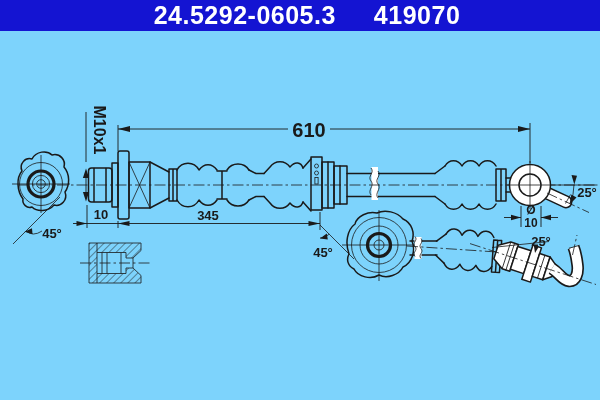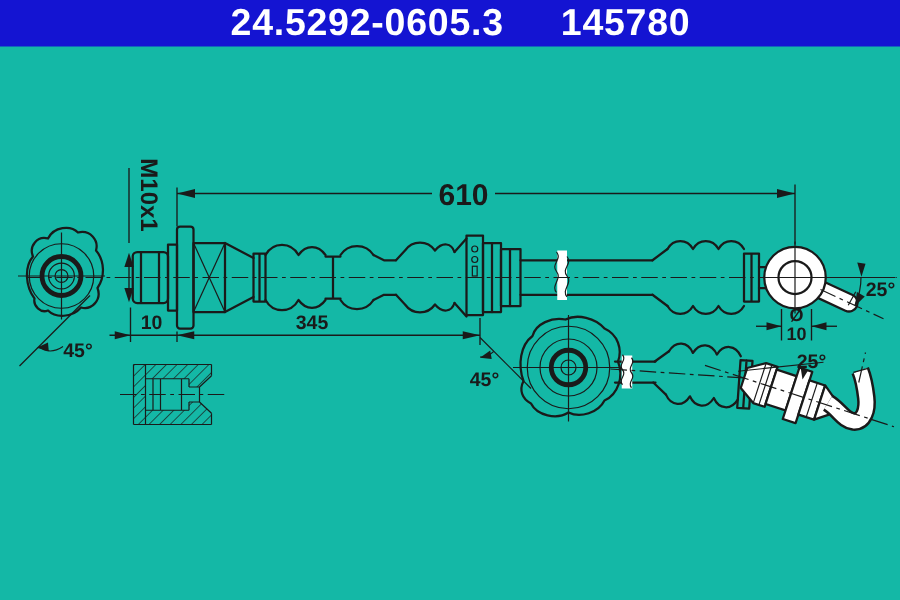--- a/index.html
+++ b/index.html
@@ -1,37 +1,37 @@
 <!DOCTYPE html>
 <html><head>
 <meta charset="utf-8">
 <style>
   html,body{margin:0;padding:0;background:#fff;width:600px;height:400px;overflow:hidden}
-  #stage{position:relative;width:600px;height:400px;background:#14b8a6;font-family:"Liberation Sans",sans-serif}
+  #stage{position:relative;width:600px;height:400px;background:#7dd3fc;font-family:"Liberation Sans",sans-serif}
   #header{position:absolute;left:0;top:0;width:600px;height:31px;display:flex;align-items:center;justify-content:center;gap:38px;padding-left:14px;box-sizing:border-box}
   #header span{color:#fff;font-weight:bold;font-size:25px;letter-spacing:0.5px;white-space:nowrap}
   #drawing{position:absolute;left:0;top:31px}
   .ol{fill:none;stroke:#1a1a1a;stroke-width:1.5;stroke-linejoin:round;stroke-linecap:round}
   .olw{fill:#fff;stroke:#1a1a1a;stroke-width:1.5;stroke-linejoin:round}
   .thin{fill:none;stroke:#1a1a1a;stroke-width:0.8}
   .cl{fill:none;stroke:#1a1a1a;stroke-width:0.8;stroke-dasharray:11 3 2.5 3}
   .dimln{fill:none;stroke:#1a1a1a;stroke-width:0.9}
   .arr{fill:#1a1a1a;stroke:none}
   .dim{font:bold 13px "Liberation Sans",sans-serif;fill:#1a1a1a}
   .dimbig{font:bold 20px "Liberation Sans",sans-serif;fill:#1a1a1a}
   .dimsm{font:bold 12px "Liberation Sans",sans-serif;fill:#1a1a1a}
   .dimthread{font:bold 16px "Liberation Sans",sans-serif;fill:#1a1a1a}
 </style>
 </head>
 <body>
 
 <div id="stage">
   <div id="header" style="background:#1414d2">
     <span>24.5292-0605.3</span>
-    <span>145780</span>
+    <span>419070</span>
   </div>
 
   <svg id="drawing" width="600" height="369" viewBox="0 31 600 369" xmlns="http://www.w3.org/2000/svg">
     <defs>
       <pattern id="hatch" patternUnits="userSpaceOnUse" width="5" height="5" patternTransform="rotate(45)">
         <line x1="0" y1="0" x2="0" y2="5" stroke="#1a1a1a" stroke-width="0.9"></line>
       </pattern>
     </defs>
 
     <g>

